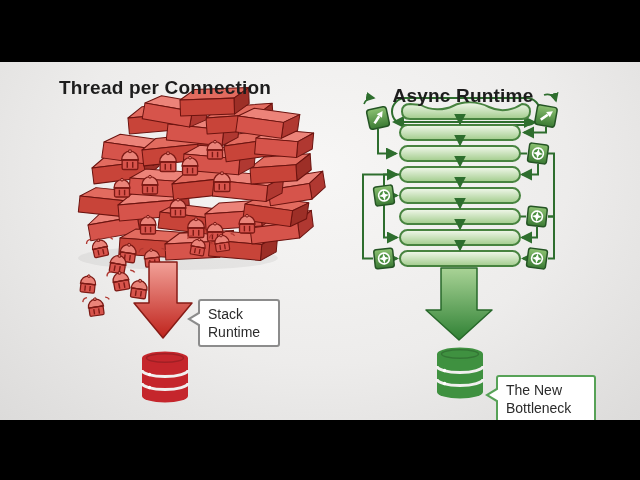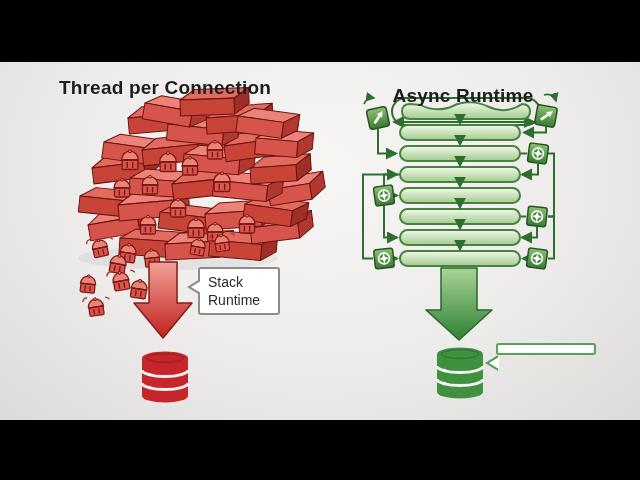--- a/index.html
+++ b/index.html
@@ -16,21 +16,21 @@
   }
   #scene{position:absolute;left:0;top:0;width:640px;height:480px;}
   .title{
     position:absolute;font-weight:bold;font-size:19px;color:var(--text,#1d1d1d);
     text-align:center;letter-spacing:.2px;
   }
   #title-left{left:55px;top:77px;width:220px;}
   #title-right{left:368px;top:77px;width:190px;margin-top:8px;}
   .callout{
     position:absolute;background:#fff;border-radius:3px;
-    font-size:14px;line-height:18px;color:#2b2b2b;padding:4px 8px;
+    font-size:14px;line-height:18px;color:#2b2b2b;padding:4px 8px;margin-top:32px;
   }
   .callout:before,.callout:after{content:"";position:absolute;width:0;height:0;}
   .callout:before{left:-13px;top:10px;border-top:8px solid transparent;border-bottom:8px solid transparent;}
   .callout:after{left:-9px;top:12px;border-top:6px solid transparent;border-bottom:6px solid transparent;border-right:10px solid #fff;}
   #callout-stack{left:198px;top:267px;width:62px;border:2px solid var(--callout-border-gray,#8c8c8c);}
   #callout-stack:before{border-right:13px solid var(--callout-border-gray,#8c8c8c);}
   #callout-bottleneck{left:496px;top:343px;width:80px;border:2px solid var(--callout-border-green,#57a257);}
   #callout-bottleneck:before{border-right:13px solid var(--callout-border-green,#57a257);}
 </style>
 </head>
@@ -371,15 +371,17 @@
 </svg>
 
 <div id="title-left" class="title">Thread per Connection</div>
 <div id="title-right" class="title">Async Runtime</div>
 
 <div id="callout-stack" class="callout">
   <div>Stack</div>
   <div>Runtime</div>
 </div>
 <div id="callout-bottleneck" class="callout">
+  <div>The New</div>
+  <div>Bottleneck</div>
 </div>
 
 <div id="bar-bottom" class="letterbox"></div>
 
 </body></html>

